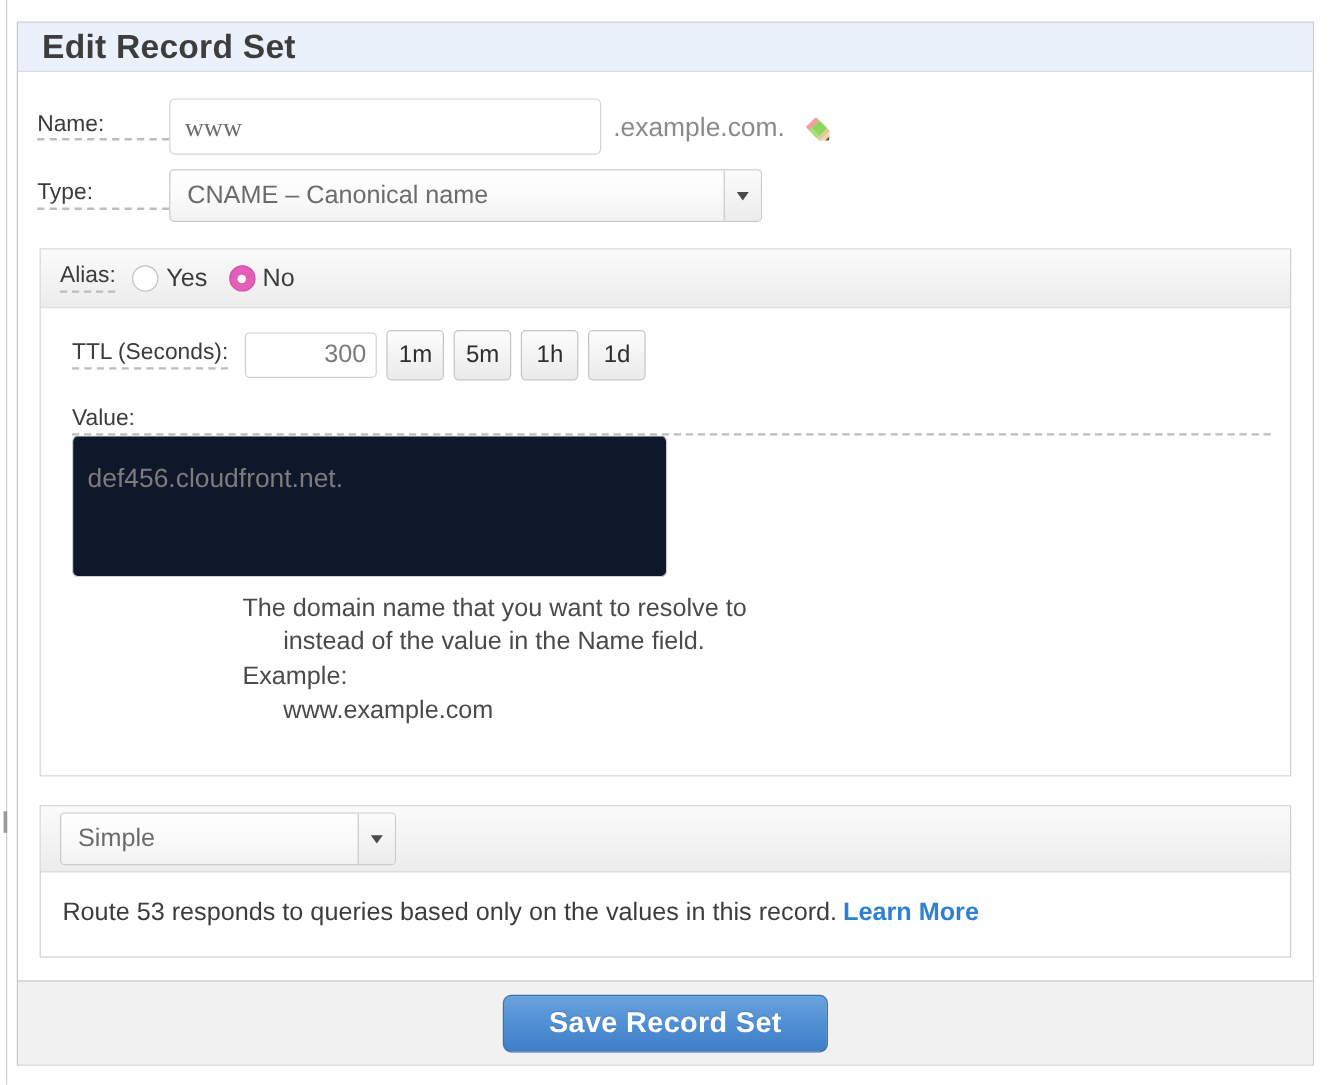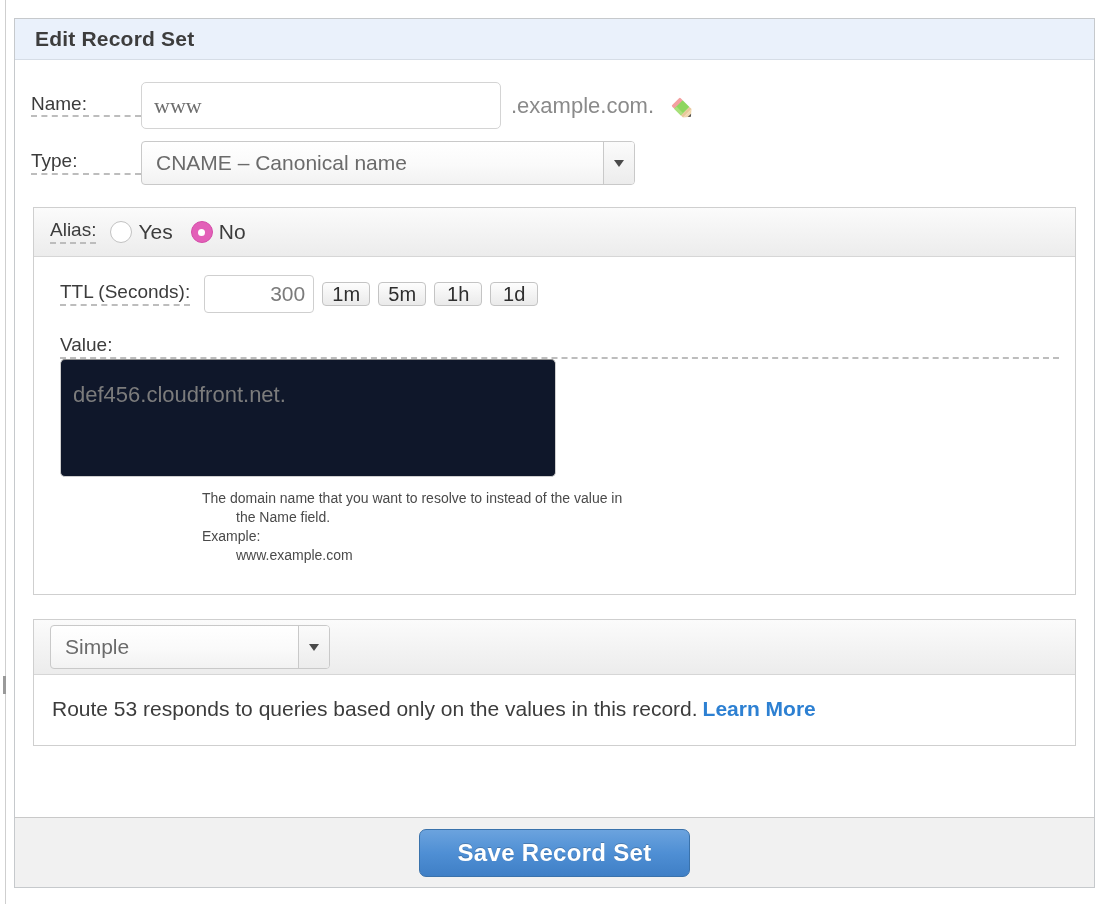--- a/index.html
+++ b/index.html
@@ -48,21 +48,21 @@
   .panel-header {
     height: 41px;
     background: #eaf1fb;
     border-bottom: 1px solid #d6dde6;
     display: flex;
     align-items: center;
     padding-left: 20px;
     box-sizing: border-box;
   }
   .panel-header-title {
-    font-size: 21px;
+    font-size: 28px;
     font-weight: bold;
     color: #3d3d3d;
     letter-spacing: .2px;
   }
 
   
   .lbl {
     font-size: 19px;
     font-weight: normal;
     color: #3c3c3c;
@@ -224,21 +224,21 @@
     background: #fff;
     font-size: 21px;
     color: #7b7b7b;
     text-align: right;
     padding-right: 8px;
     box-sizing: border-box;
     font-family: "Liberation Sans", sans-serif;
     outline: none;
   }
   .ttl-btn {
-    height: 24px;
+    height: 42px;
     min-width: 48px;
     margin-left: 8px;
     border: 1px solid #c4c4c4;
     border-radius: 4px;
     background: linear-gradient(to bottom, #fdfdfd 0%, #eaeaea 100%);
     font-size: 20px;
     color: #2e2e2e;
     font-family: "Liberation Sans", sans-serif;
     cursor: pointer;
     padding: 0 9px;
@@ -266,22 +266,22 @@
     font-size: 22px;
     color: #7c7c7c;
     font-family: "Liberation Sans", sans-serif;
     padding: 22px 12px 0 12px;
     box-sizing: border-box;
     resize: none;
     outline: none;
     line-height: 1.2;
   }
   .help-text {
-    margin: 12px 0 6px 168px;
-    font-size: 14px;
+    margin: 12px 0 16px 168px;
+    font-size: 21px;
     color: #4a4a4a;
     line-height: 1.35;
     max-width: 430px;
   }
   .help-text .hang {
     display: block;
     padding-left: 34px;
     text-indent: -34px;
   }
   .help-text .indent {

